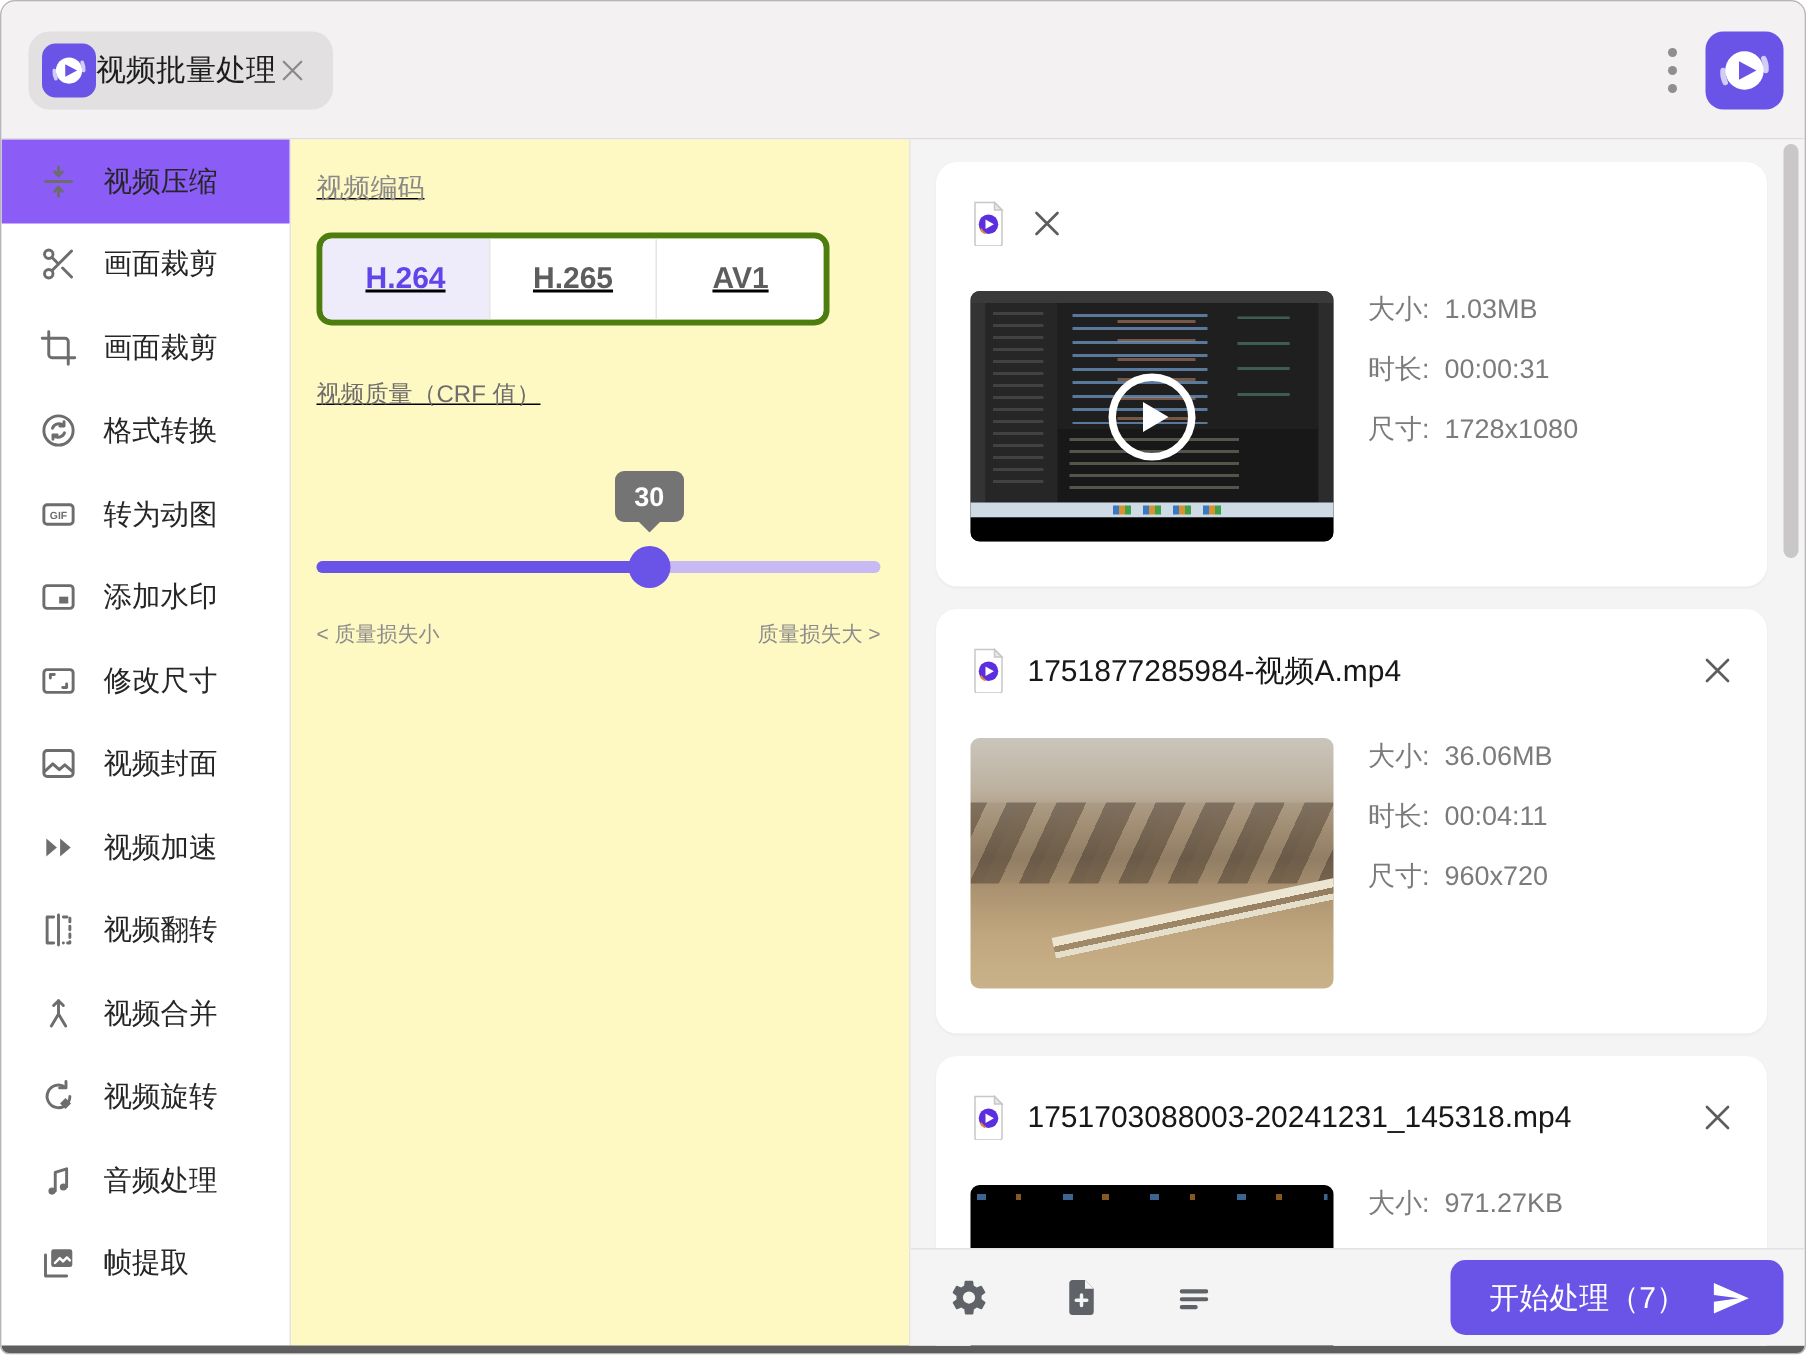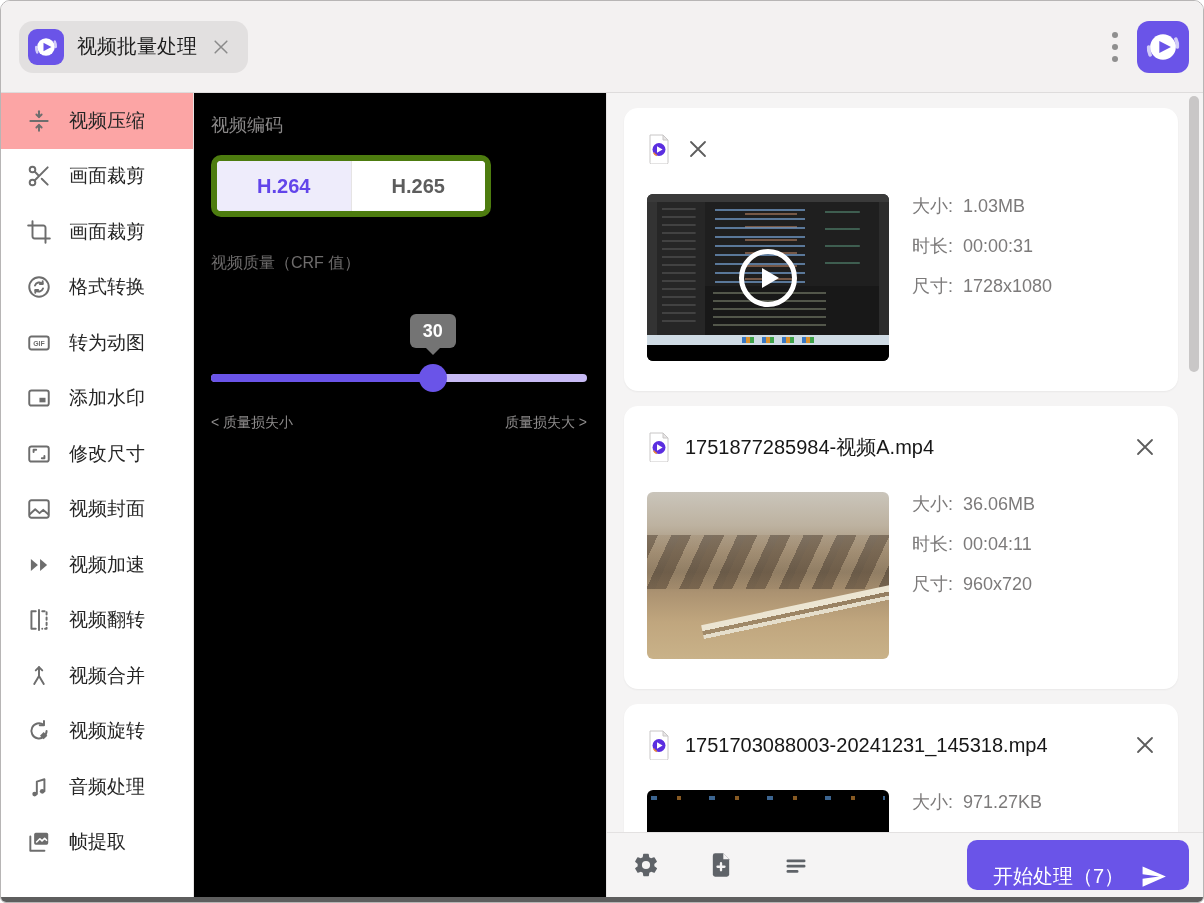--- a/index.html
+++ b/index.html
@@ -6,45 +6,45 @@
     --accent:#6a54e8;
     --accent-light:#c7baf4;
     --seg-selected-bg:#eeecfb;
     --seg-selected-text:#6245ea;
   }
   *{margin:0;padding:0;box-sizing:border-box;font-family:"Liberation Sans","DejaVu Sans",sans-serif;}
   body{background:#fff;width:1204px;}
   .window{width:1204px;height:903px;border:1px solid #b7b5b5;border-radius:10px 10px 6px 6px;overflow:hidden;background:#fff;display:flex;flex-direction:column;}
   
   .topbar{flex:none;height:92px;background:#f3f1f1;border-bottom:1px solid #dedcdc;display:flex;align-items:center;justify-content:space-between;padding:0 14px 0 18px;}
-  .tab{height:52px;background:#e2e0e0;border-radius:14px;display:flex;align-items:center;gap:13px;padding:0 16px 0 9px;cursor:pointer;}
+  .tab{height:52px;background:#e2e0e0;border-radius:14px;display:flex;align-items:center;padding:0 16px 0 9px;cursor:pointer;}
   .tab-icon{width:36px;height:36px;border-radius:9px;background:var(--accent);display:grid;place-items:center;flex:none;}
   .tab-icon svg{width:30px;height:30px;}
   .tab-title{font-size:20px;color:#1d1d1d;white-space:nowrap;}
   .tab-close{width:22px;height:22px;color:#8a8a8a;display:grid;place-items:center;cursor:pointer;}
   .tab-close svg{width:20px;height:20px;}
   .topbar-right{display:flex;align-items:center;gap:15px;}
   .kebab{display:flex;flex-direction:column;gap:6px;padding:6px 4px;cursor:pointer;}
   .kebab i{width:6px;height:6px;border-radius:50%;background:#8f8f8f;}
   .app-badge{width:52px;height:52px;border-radius:12px;background:var(--accent);display:grid;place-items:center;}
   .app-badge svg{width:44px;height:44px;}
   
   .content{flex:1;display:flex;min-height:0;}
   .bottom-strip{flex:none;height:5px;background:#5e5e5e;}
   
   .sidebar{width:193px;flex:none;background:#fff;border-right:1px solid #e5e3e3;}
   .side-item{height:55.5px;display:flex;align-items:center;gap:17px;padding-left:24px;cursor:pointer;}
-  .side-item.selected{background:#fca5a5;}
+  .side-item.selected{background:#8b5cf6;}
   .side-icon{width:27px;height:27px;color:#6d6d6d;display:grid;place-items:center;flex:none;}
   .side-icon svg{width:26px;height:26px;stroke:currentColor;fill:none;stroke-width:1.8;stroke-linecap:round;stroke-linejoin:round;}
   .side-label{font-size:19px;color:#262626;}
   
-  .settings{width:412px;flex:none;background:#000000;padding:20px 17px 0 17px;}
+  .settings{width:412px;flex:none;background:#fef9c3;padding:20px 17px 0 17px;text-decoration:underline;}
   .sec-label{font-size:18px;color:#8a8888;margin-bottom:18px;}
-  .segmented{display:flex;width:280px;height:62px;border:6px solid #4d7c0f;border-radius:10px;overflow:hidden;background:#fff;}
+  .segmented{display:flex;width:342px;height:62px;border:4px solid #4d7c0f;border-radius:10px;overflow:hidden;background:#fff;}
   .seg{flex:1;display:grid;place-items:center;font-size:20px;font-weight:700;color:#5d5d5d;background:#fff;border:none;border-left:1px solid #e6e4e4;cursor:pointer;}
   .seg:first-child{border-left:none;}
   .seg.selected{background:var(--seg-selected-bg);color:var(--seg-selected-text);}
   .quality-label{font-size:16px;color:#6e6c6c;margin-top:36px;}
   .slider-block{position:relative;width:376px;height:150px;margin-top:10px;}
   .slider-tooltip{position:absolute;top:22px;transform:translateX(-50%);min-width:46px;height:34px;line-height:34px;text-align:center;background:#747474;color:#fff;font-size:18px;font-weight:700;border-radius:6px;padding:0 6px;}
   .slider-tooltip::after{content:"";position:absolute;left:50%;top:100%;margin-left:-7px;border:7px solid transparent;border-top-color:#747474;}
   .slider-track{position:absolute;top:82px;left:0;right:0;height:8px;border-radius:4px;background:var(--accent-light);cursor:pointer;}
   .slider-fill{position:absolute;top:82px;left:0;height:8px;border-radius:4px;background:var(--accent);}
   .slider-thumb{position:absolute;top:72px;width:28px;height:28px;border-radius:50%;background:var(--accent);transform:translateX(-50%);cursor:grab;}
@@ -97,21 +97,21 @@
   .thumb.dark-strip{background:#000;}
   .thumb.dark-strip::before{content:"";position:absolute;left:4px;right:4px;top:6px;height:4px;opacity:.75;
     background:repeating-linear-gradient(90deg,#4f86c0 0 6px,transparent 6px 26px,#b3772e 26px 30px,transparent 30px 58px);}
   
   .scroll-thumb{position:absolute;top:3px;right:4px;width:10px;height:276px;border-radius:5px;background:#c9c7c7;z-index:6;cursor:grab;}
   
   .footer{position:absolute;left:0;right:0;bottom:0;height:65px;background:#f5f4f4;border-top:1px solid #e3e1e1;display:flex;align-items:center;padding:0 14px 0 24px;gap:45px;z-index:5;}
   .foot-icon{width:30px;height:30px;color:#5f6368;display:grid;place-items:center;cursor:pointer;flex:none;}
   .foot-icon svg{width:28px;height:28px;}
   .foot-spacer{flex:1;}
-  .start-btn{height:50px;border:none;border-radius:10px;background:var(--accent);color:#fff;font-size:20px;display:flex;align-items:flex-end;gap:16px;padding:0 22px 0 26px;cursor:pointer;}
+  .start-btn{height:50px;border:none;border-radius:10px;background:var(--accent);color:#fff;font-size:20px;display:flex;align-items:center;gap:16px;padding:0 22px 0 26px;cursor:pointer;}
   .start-btn svg{width:27px;height:27px;flex:none;}
 </style>
 </head>
 <body>
 
 <div class="window">
 
   <div class="topbar">
     <div class="tab">
       <span class="tab-icon">
@@ -288,20 +288,21 @@
           </span>
     <span class="side-label">帧提取</span>
   </div>
       </nav>
 
     <section class="settings">
       <div class="sec-label">视频编码</div>
       <div class="segmented">
           <button class="seg selected">H.264</button>
           <button class="seg">H.265</button>
+          <button class="seg">AV1</button>
         </div>
       <div class="sec-label quality-label">视频质量（CRF 值）</div>
       <div class="slider-block">
         <div class="slider-tooltip" style="left: 59%;">30</div>
         <div class="slider-track"></div>
         <div class="slider-fill" style="width: 59%;"></div>
         <div class="slider-thumb" style="left: 59%;"></div>
         <div class="slider-labels">
           <span>&lt; 质量损失小</span>
           <span>质量损失大 &gt;</span>

